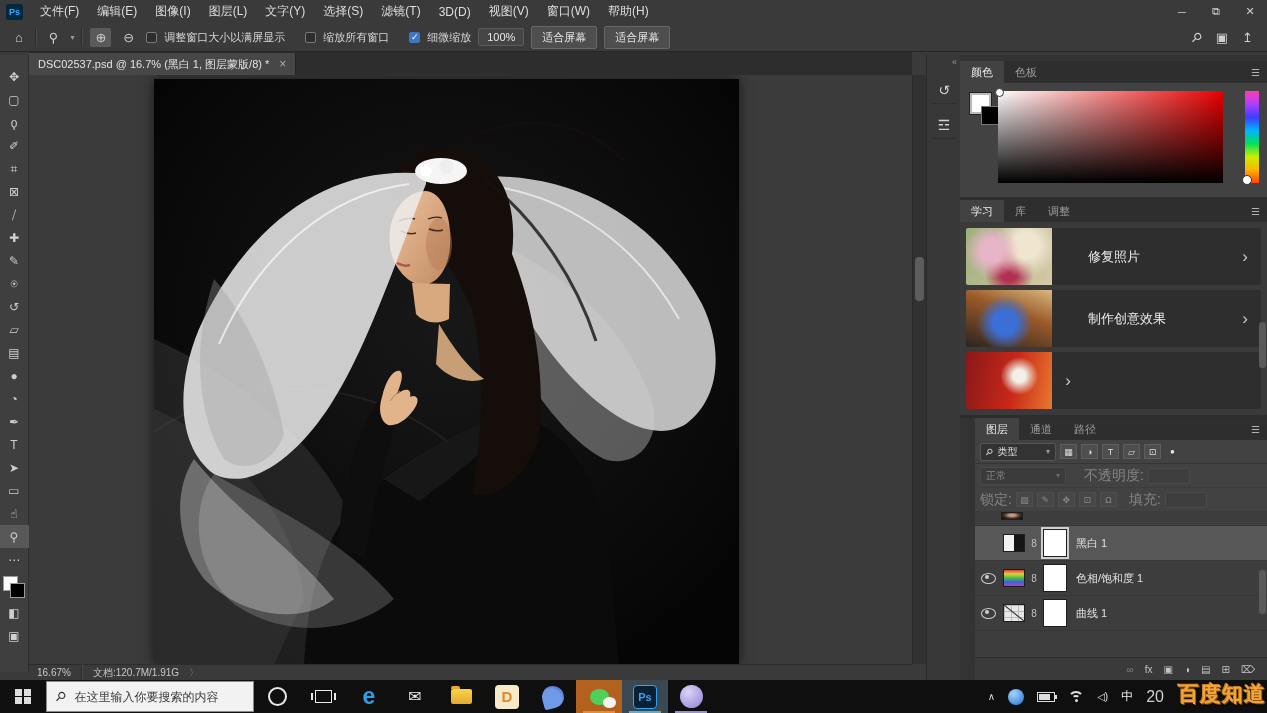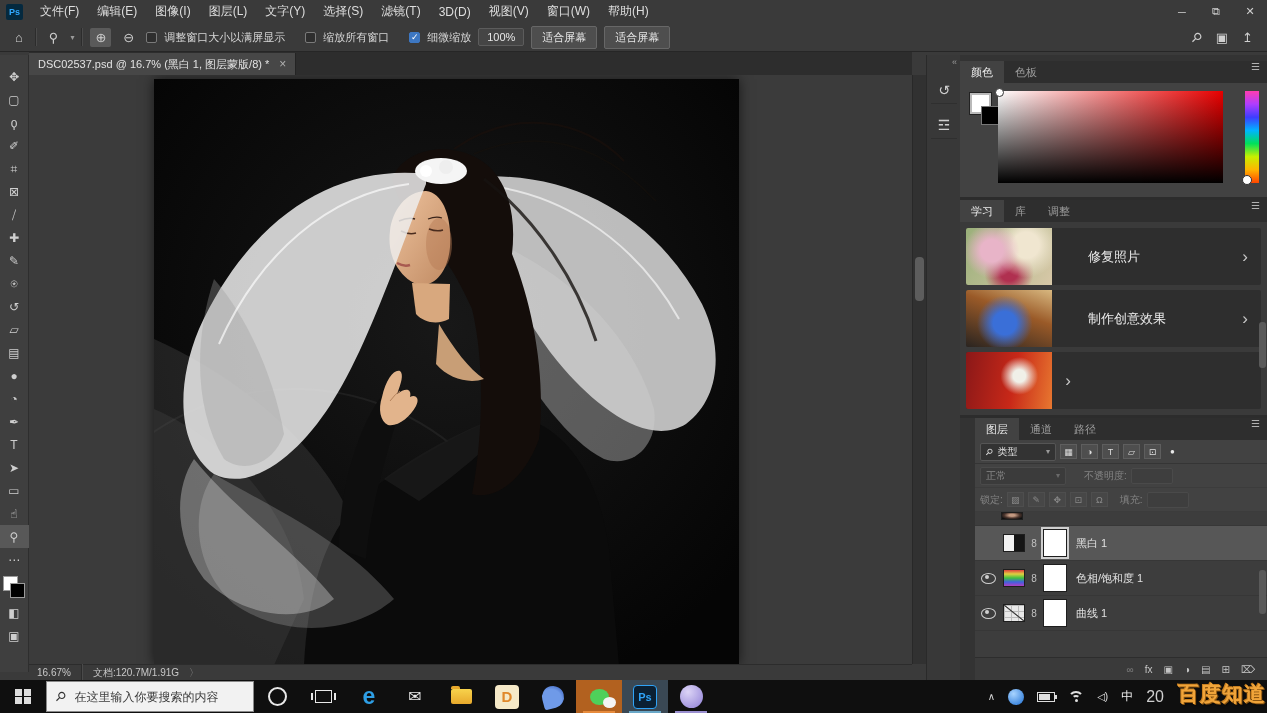--- a/index.html
+++ b/index.html
@@ -59,21 +59,21 @@
          border-left:1px solid #2a2a2a;border-right:1px solid #2a2a2a;display:flex;flex-direction:column;align-items:center;}
   .strip-collapse{align-self:flex-end;color:#9a9a9a;font-size:9px;padding:2px 4px;}
   .strip-btn{width:26px;height:26px;margin-top:8px;display:flex;align-items:center;justify-content:center;
              color:#d0d0d0;font-size:14px;border-bottom:1px solid #2f2f2f;}
 
   
   .dock{position:absolute;left:960px;top:55px;width:307px;bottom:33px;background:#333;
         display:flex;flex-direction:column;box-sizing:border-box;padding-top:6px;}
   .pgroup{background:#424242;}
   .pgap{height:3px;background:#2c2c2c;}
-  .tabbar{height:22px;background:#2e2e2e;display:flex;align-items:flex-start;}
+  .tabbar{height:22px;background:#2e2e2e;display:flex;align-items:center;}
   .ptab{padding:0 11px;font-size:11px;color:#9c9c9c;height:100%;display:flex;align-items:center;}
   .ptab.active{background:#424242;color:#e8e8e8;}
   .panel-menu{margin-left:auto;color:#b2b2b2;padding-right:7px;font-size:10px;}
 
   
   .color-body{height:114px;background:#424242;position:relative;}
   .cp-fg{position:absolute;left:10px;top:10px;width:17px;height:17px;background:#fff;border:2px solid #b9b9b9;box-shadow:0 0 0 1px #222;}
   .cp-bg{position:absolute;left:21px;top:23px;width:17px;height:17px;background:#000;border:1px solid #777;}
   .cp-field{position:absolute;left:38px;top:8px;width:225px;height:92px;
             background-image:linear-gradient(to top,#000,rgba(0,0,0,0)),linear-gradient(to right,#fff,#e80000);}
@@ -100,21 +100,21 @@
 
   
   .layers{display:flex;flex-direction:column;flex:1;min-height:0;margin-left:15px;}
   .lrow-bar{height:24px;display:flex;align-items:center;background:#424242;border-bottom:1px solid #353535;padding:0 5px;gap:4px;box-sizing:border-box;}
   .type-box{background:#333;border:1px solid #555;border-radius:2px;font-size:10px;color:#ddd;display:flex;gap:5px;
             padding:1px 5px;align-items:center;width:76px;box-sizing:border-box;}
   .f-icon{width:17px;height:15px;background:#4e4e4e;border:1px solid #5e5e5e;font-size:9px;color:#ddd;
           display:flex;align-items:center;justify-content:center;box-sizing:border-box;}
   .dim{opacity:.45;}
   .mini-box{background:#3a3a3a;border:1px solid #555;border-radius:2px;width:40px;height:14px;}
-  .lbl{font-size:10px;color:#d0d0d0;}
+  .lbl{font-size:14px;color:#d0d0d0;}
   .layer-list{flex:1;background:#3d3d3d;position:relative;overflow:hidden;}
   .lrow{height:34px;display:flex;align-items:center;gap:5px;padding:0 3px;border-bottom:1px solid #373737;}
   .lrow.sel{background:#575757;}
   .eye-cell{width:20px;display:flex;justify-content:center;flex:none;}
   .eye{width:13px;height:9px;border:1px solid #cfcfcf;border-radius:50%;position:relative;}
   .eye::after{content:"";position:absolute;left:3px;top:1.5px;width:4px;height:4px;background:#cfcfcf;border-radius:50%;}
   .lthumb{width:22px;height:18px;border:1px solid #1e1e1e;flex:none;box-sizing:border-box;}
   .t-bw{background:linear-gradient(90deg,#f2f2f2 50%,#151515 50%);}
   .t-hue{background:linear-gradient(180deg,#e04040,#e0d040,#40c040,#4060e0,#b040c0);}
   .t-curves{background-color:#e8e8e8;

